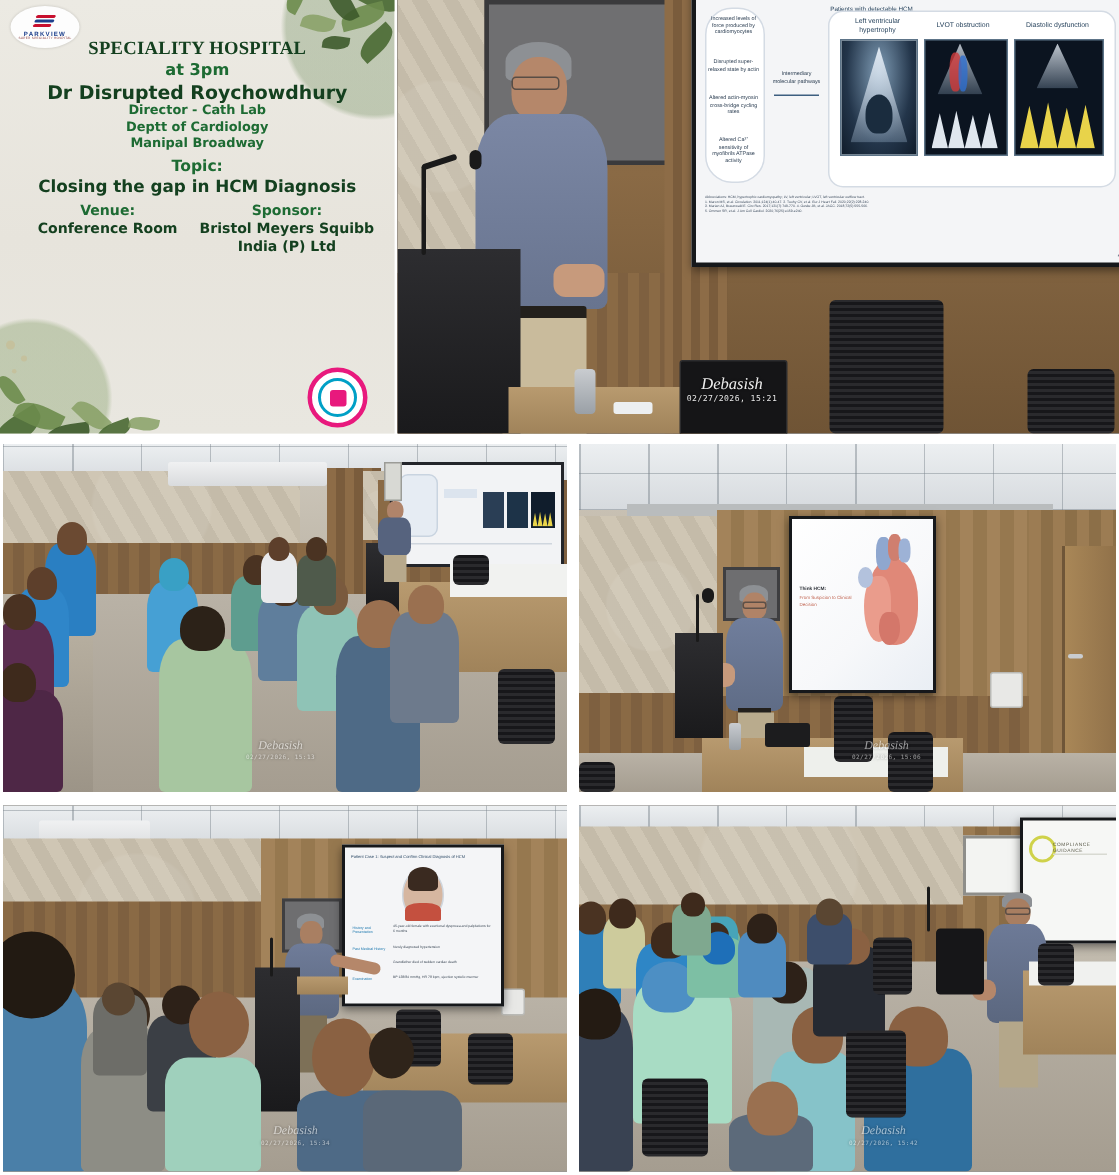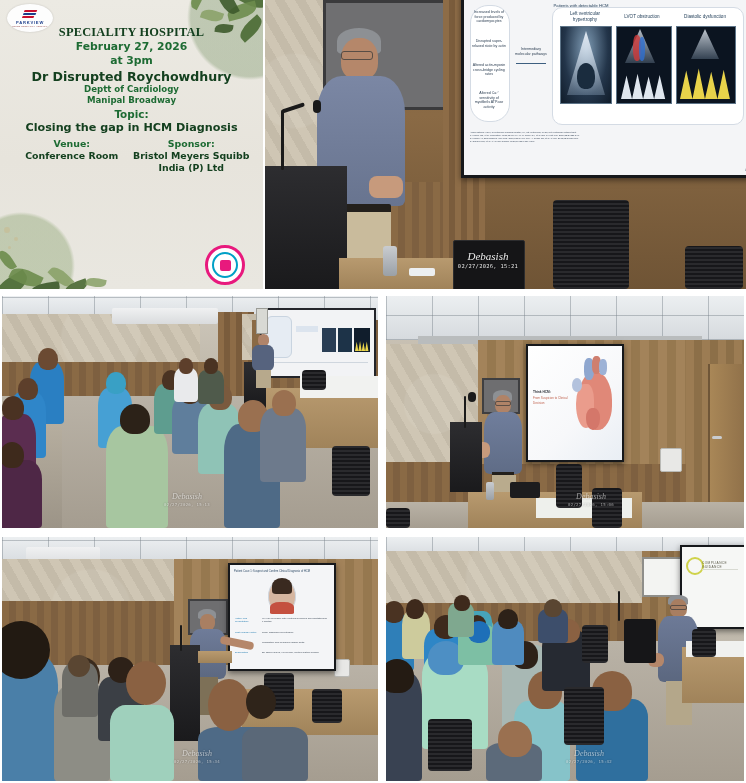--- a/index.html
+++ b/index.html
@@ -157,23 +157,23 @@
           <i class="lm1"></i>
           <i class="lm2"></i>
           <i class="lm3"></i>
         </div>
       <div class="logo-word">PARKVIEW</div>
       <div class="logo-sub">SUPER SPECIALITY HOSPITAL</div>
     </div>
 
     <div class="poster-text">
       <div class="p-h1">SPECIALITY HOSPITAL</div>
-      <div class="p-inv" style="margin-top:0">February 27, 2026</div>
       <div class="p-inv" style="margin-top:0">at 3pm</div>
       <div class="p-speaker">Dr Disrupted Roychowdhury</div>
+      <div class="p-sm">Director - Cath Lab</div>
       <div class="p-sm">Deptt of Cardiology</div>
       <div class="p-sm">Manipal Broadway</div>
       <div class="p-topic-lbl">Topic:</div>
       <div class="p-topic2">Closing the gap in HCM Diagnosis</div>
       <div class="p-cols">
         <div class="p-col">
           <div class="lbl">Venue:</div>
           <div class="val">Conference Room</div>
         </div>
         <div class="p-col">

